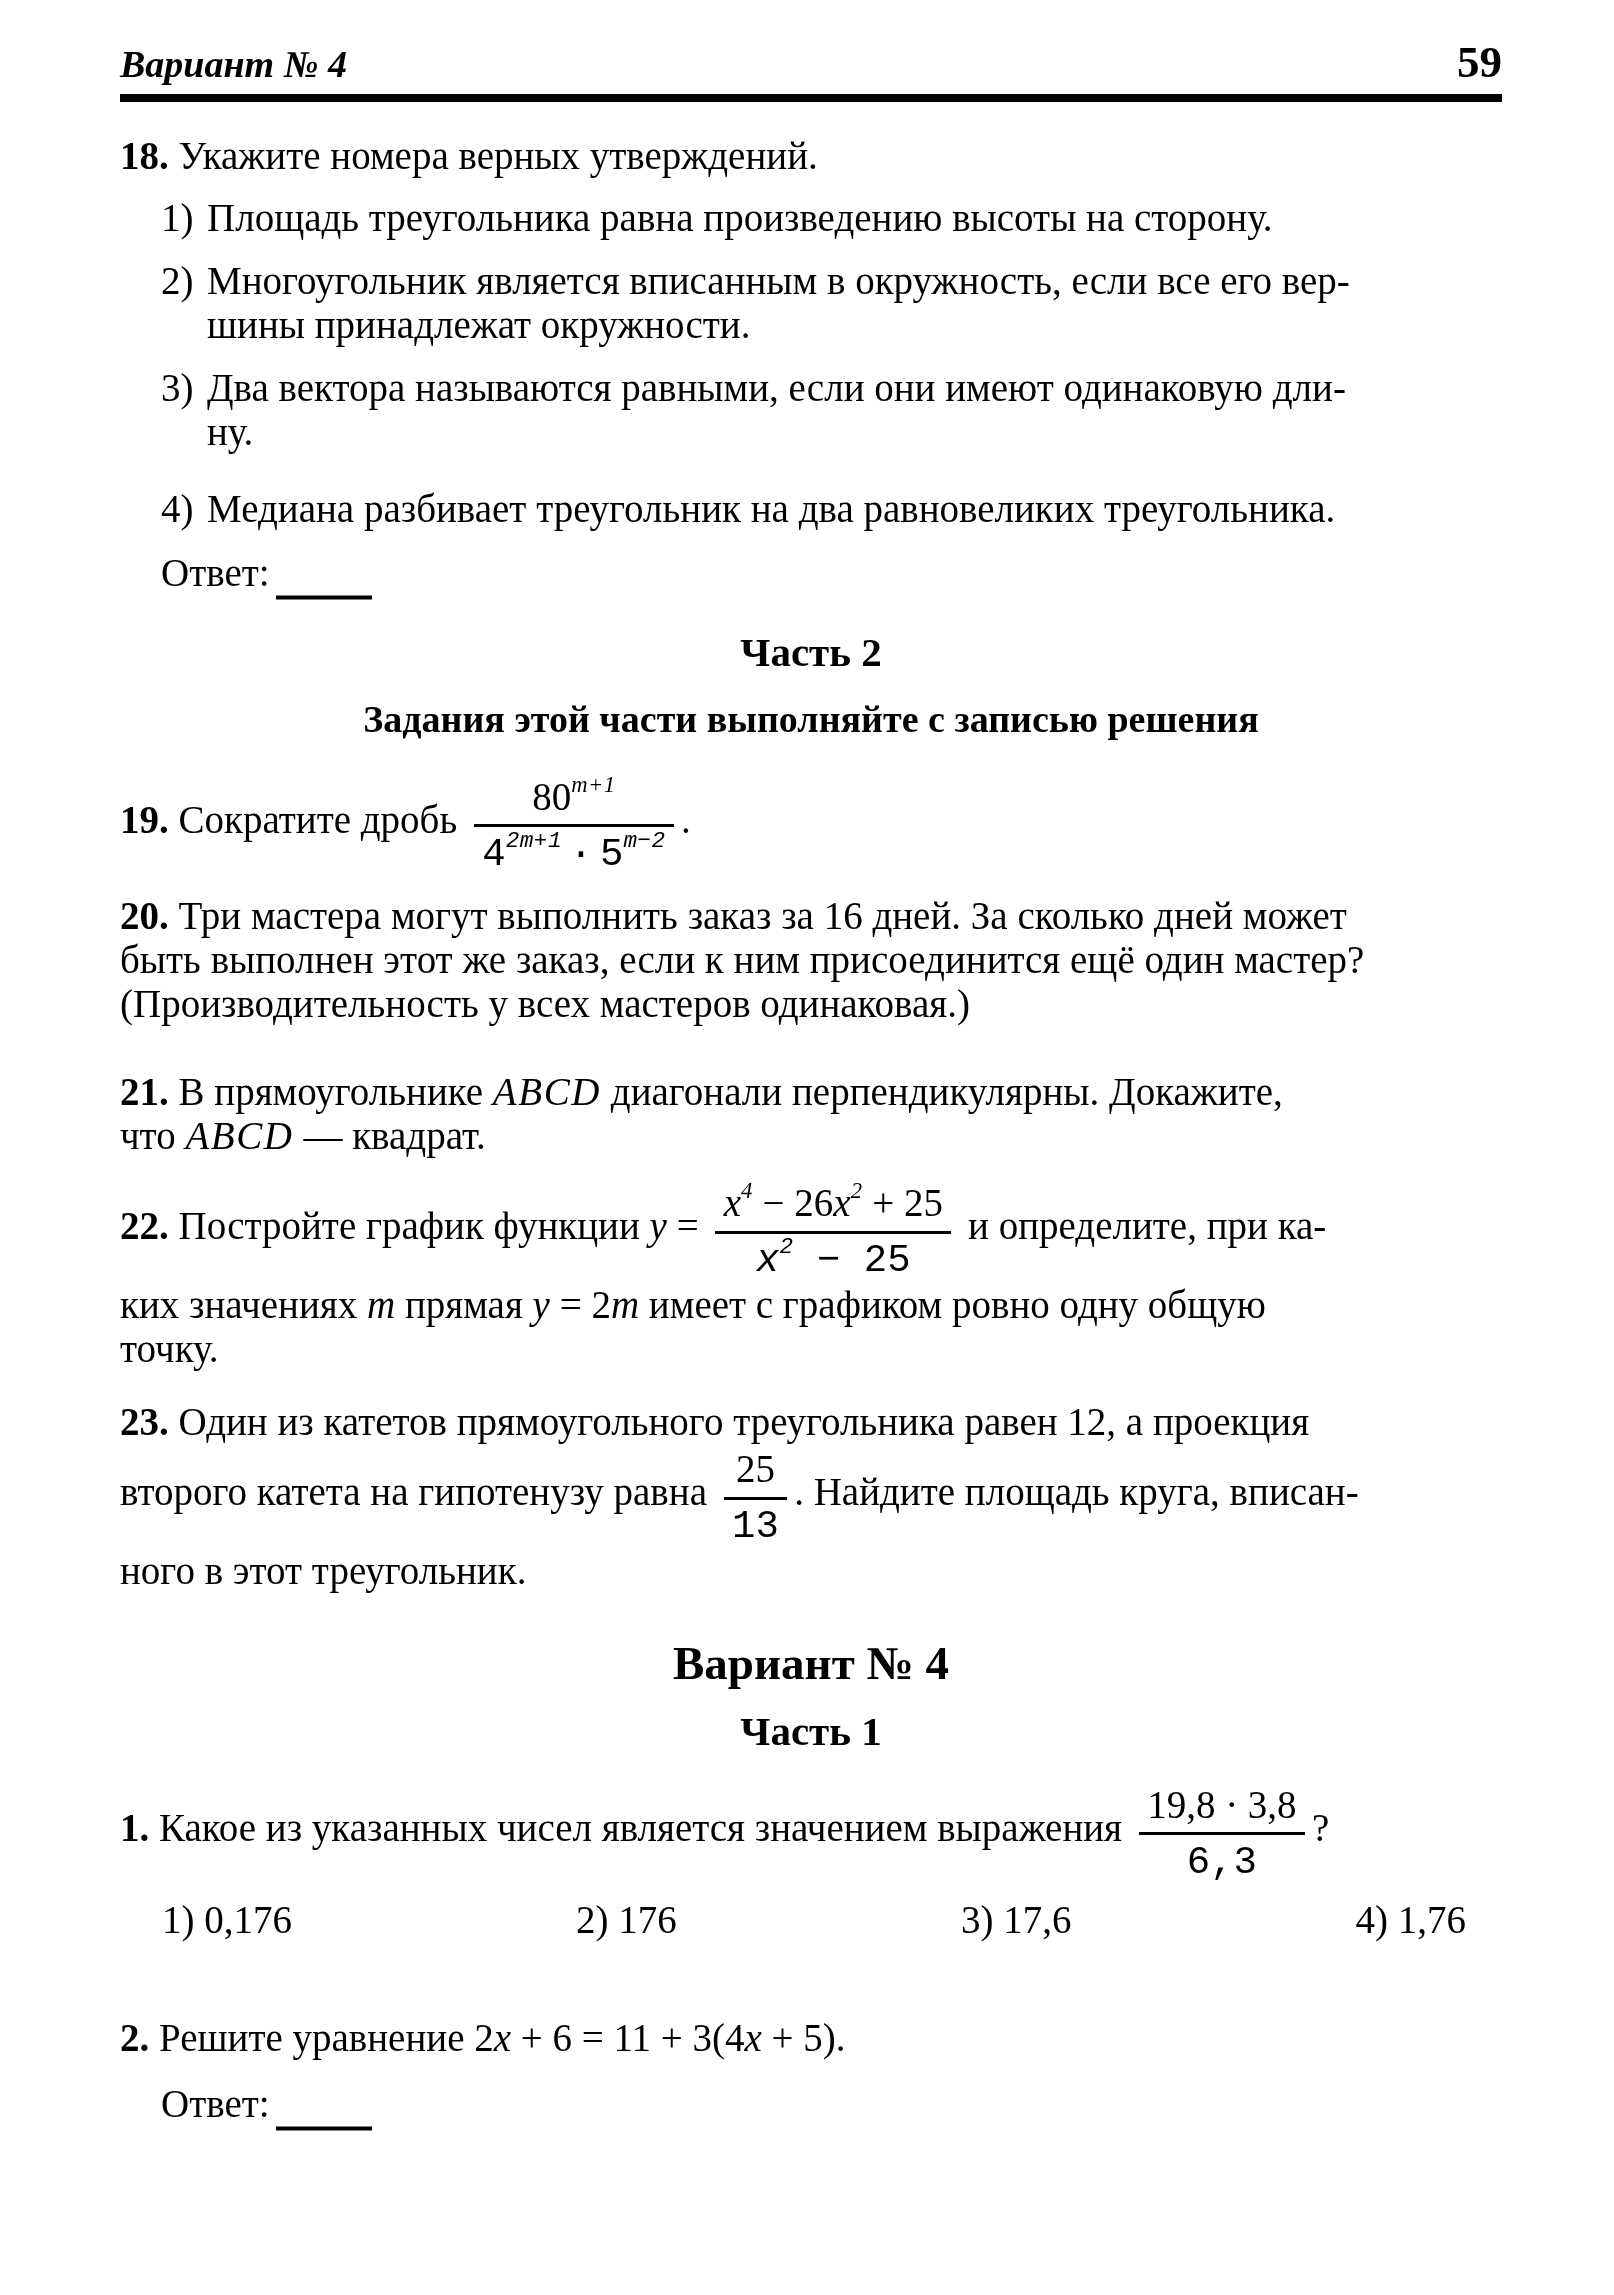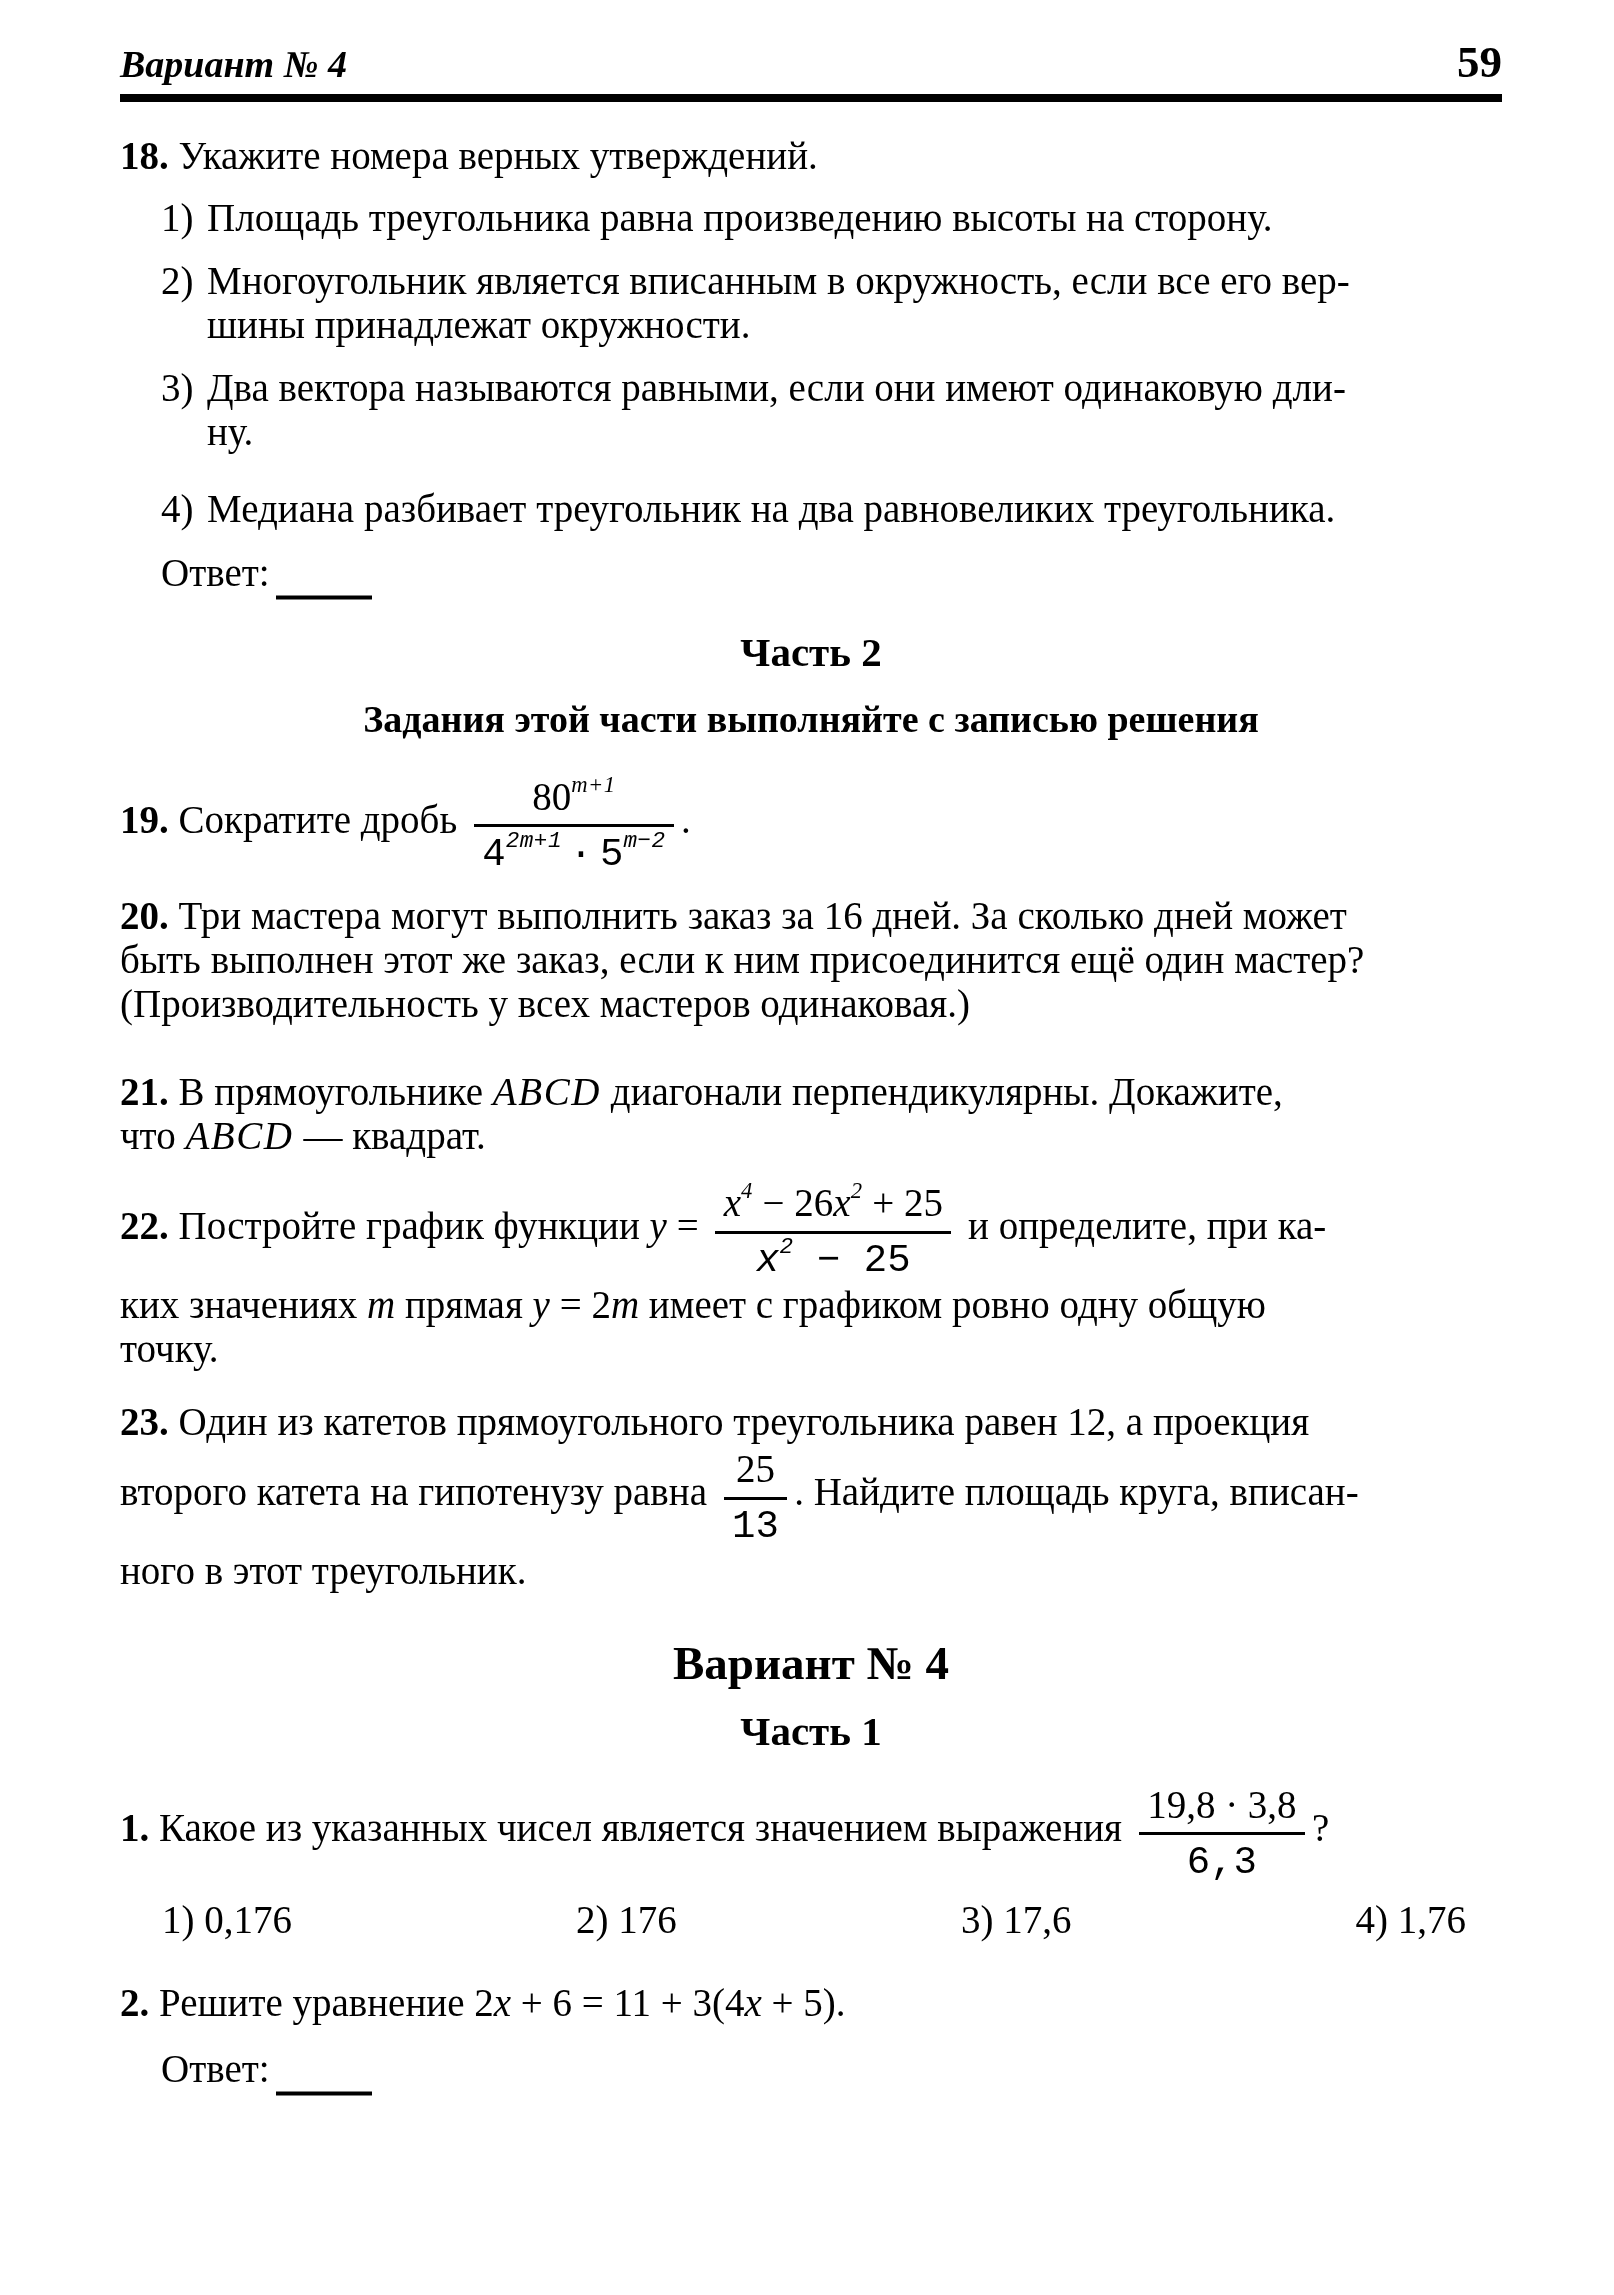--- a/index.html
+++ b/index.html
@@ -120,21 +120,21 @@
     font-weight: bold;
     font-size: 41px;
   }
   #q1 { margin-top: 27px; }
   .opts {
     display: flex;
     justify-content: space-between;
     margin-top: 13.5px;
     padding: 0 36px 0 42px;
   }
-  #q2 { margin-top: 39px; }
+  #q2 { margin-top: 74px; }
   .ans-q2 { margin-top: 22px; }
 </style>
 </head>
 <body>
 
 <div class="content">
 
   <div class="hdr">
     <span class="running">Вариант № 4</span>
     <span class="pageno">59</span>

